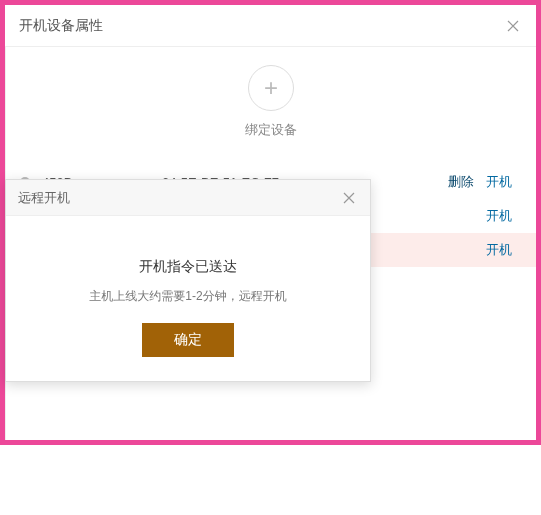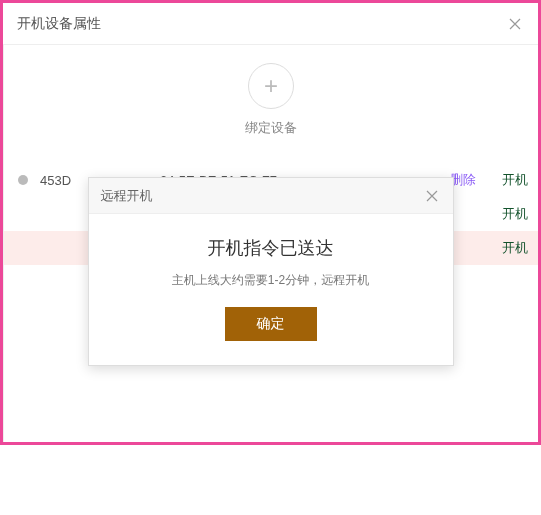--- a/index.html
+++ b/index.html
@@ -1,42 +1,42 @@
 <!DOCTYPE html>
 <html><head>
 <meta charset="utf-8">
 <style>
 * { box-sizing: border-box; margin: 0; padding: 0; }
 body { font-family: "Microsoft YaHei", Arial, sans-serif; font-size: 13px; color: #333; background: #fff; }
-.window { width: 541px; height: 445px; border: 3px solid #ec4899; position: relative; background: #fff; box-shadow: 2px 2px 5px rgba(0,0,0,0.1); }
+.window { width: 541px; height: 445px; border: 5px solid #ec4899; position: relative; background: #fff; box-shadow: 2px 2px 5px rgba(0,0,0,0.1); }
 .titlebar { height: 42px; display: flex; align-items: center; justify-content: space-between; padding: 0 14px; border-bottom: 1px solid #eee; }
 .titlebar-title { font-size: 14px; color: #555; }
 .close-x { width: 18px; height: 18px; display: flex; align-items: center; justify-content: center; cursor: pointer; color: #888; }
 .body { display: flex; height: calc(100% - 42px); }
 .sidebar { width: 130px; padding-top: 30px; }
 .sidebar-item { padding: 10px 0 10px 24px; font-size: 13px; color: #555; cursor: pointer; }
 .sidebar-item.active { background: #fdecea; color: #e8684a; }
 .main { flex: 1; border-left: 1px solid #eee; position: relative; }
 .add-area { text-align: center; padding: 18px 0 8px; }
 .add-btn { width: 46px; height: 46px; border-radius: 50%; border: 1px solid #ddd; display: inline-flex; align-items: center; justify-content: center; cursor: pointer; color: #bbb; font-size: 24px; }
 .add-label { margin-top: 10px; color: #888; font-size: 13px; }
 .table { margin-top: 18px; }
 .row { display: flex; align-items: center; padding: 8px 10px 8px 14px; font-size: 13px; }
 .row.highlight { background: #fdecea; }
 .status-dot { width: 10px; height: 10px; border-radius: 50%; background: #bbb; margin-right: 12px; }
 .col-name { width: 120px; color: #555; }
 .col-mac { flex: 1; color: #555; }
-.col-del { width: 50px; color: #8b5cf6; text-align: center; cursor: pointer; }
-.col-power { width: 40px; color: #14532d; text-align: right; cursor: pointer; }
-.modal-overlay { position: absolute; top: 0; left: 0; right: 0; bottom: 0; display: flex; align-items: flex-start; justify-content: center; }
+.col-del { width: 50px; color: #0c4a6e; text-align: center; cursor: pointer; }
+.col-power { width: 40px; color: #0369a1; text-align: left; cursor: pointer; }
+.modal-overlay { position: absolute; top: 0; left: 0; right: 0; bottom: 0; display: flex; align-items: flex-start; justify-content: flex-start; }
 .modal { margin-top: 174px; width: 366px; background: #fff; border: 1px solid #ddd; box-shadow: 0 3px 12px rgba(0,0,0,0.15); }
 .modal-header { height: 36px; display: flex; align-items: center; justify-content: space-between; padding: 0 12px; border-bottom: 1px solid #eee; background: #f7f7f7; }
 .modal-title { font-size: 13px; color: #666; }
 .modal-body { padding: 22px 20px 24px; text-align: center; }
-.modal-heading { font-size: 18px; color: #333; margin-bottom: 12px; }
+.modal-heading { font-size: 14px; color: #333; margin-bottom: 12px; margin-top: 20px; }
 .modal-text { font-size: 12px; color: #777; margin-bottom: 18px; }
 .modal-btn { display: inline-block; background: #a16207; color: #fff; padding: 8px 32px; font-size: 14px; cursor: pointer; border: none; }
 svg { display:block; }
 </style>
 </head>
 <body>
 
 <div class="window">
   <div class="titlebar">
     <span class="titlebar-title">开机设备属性</span>

